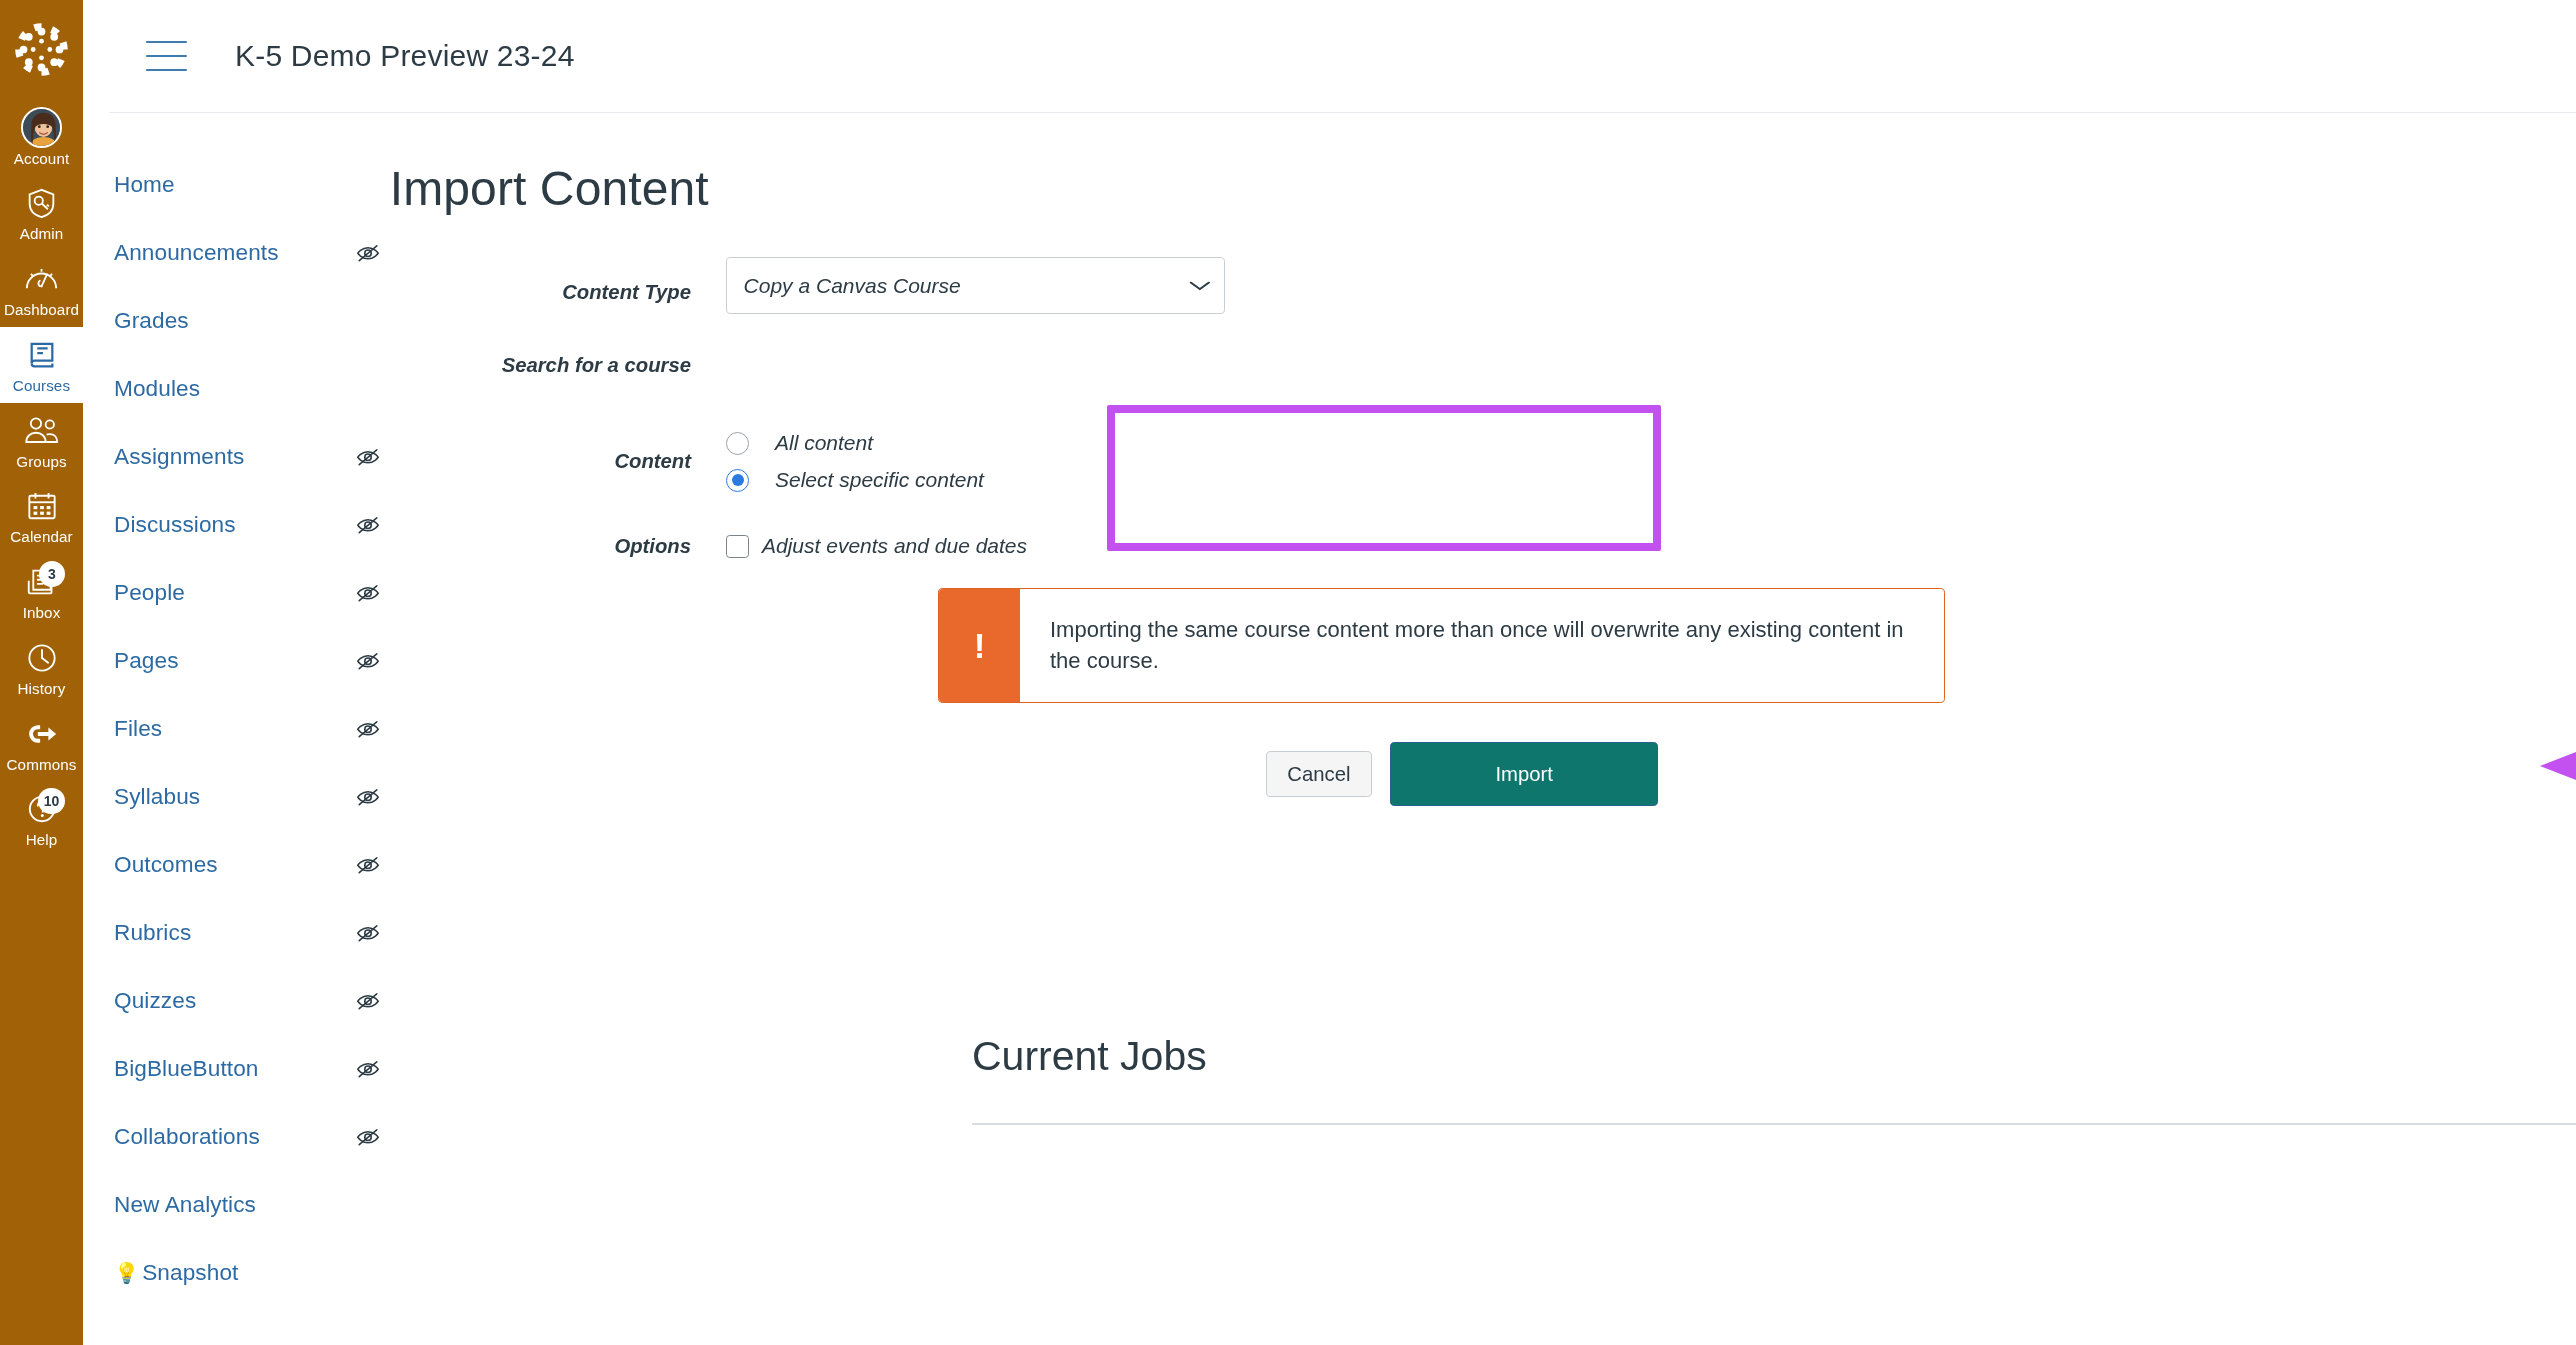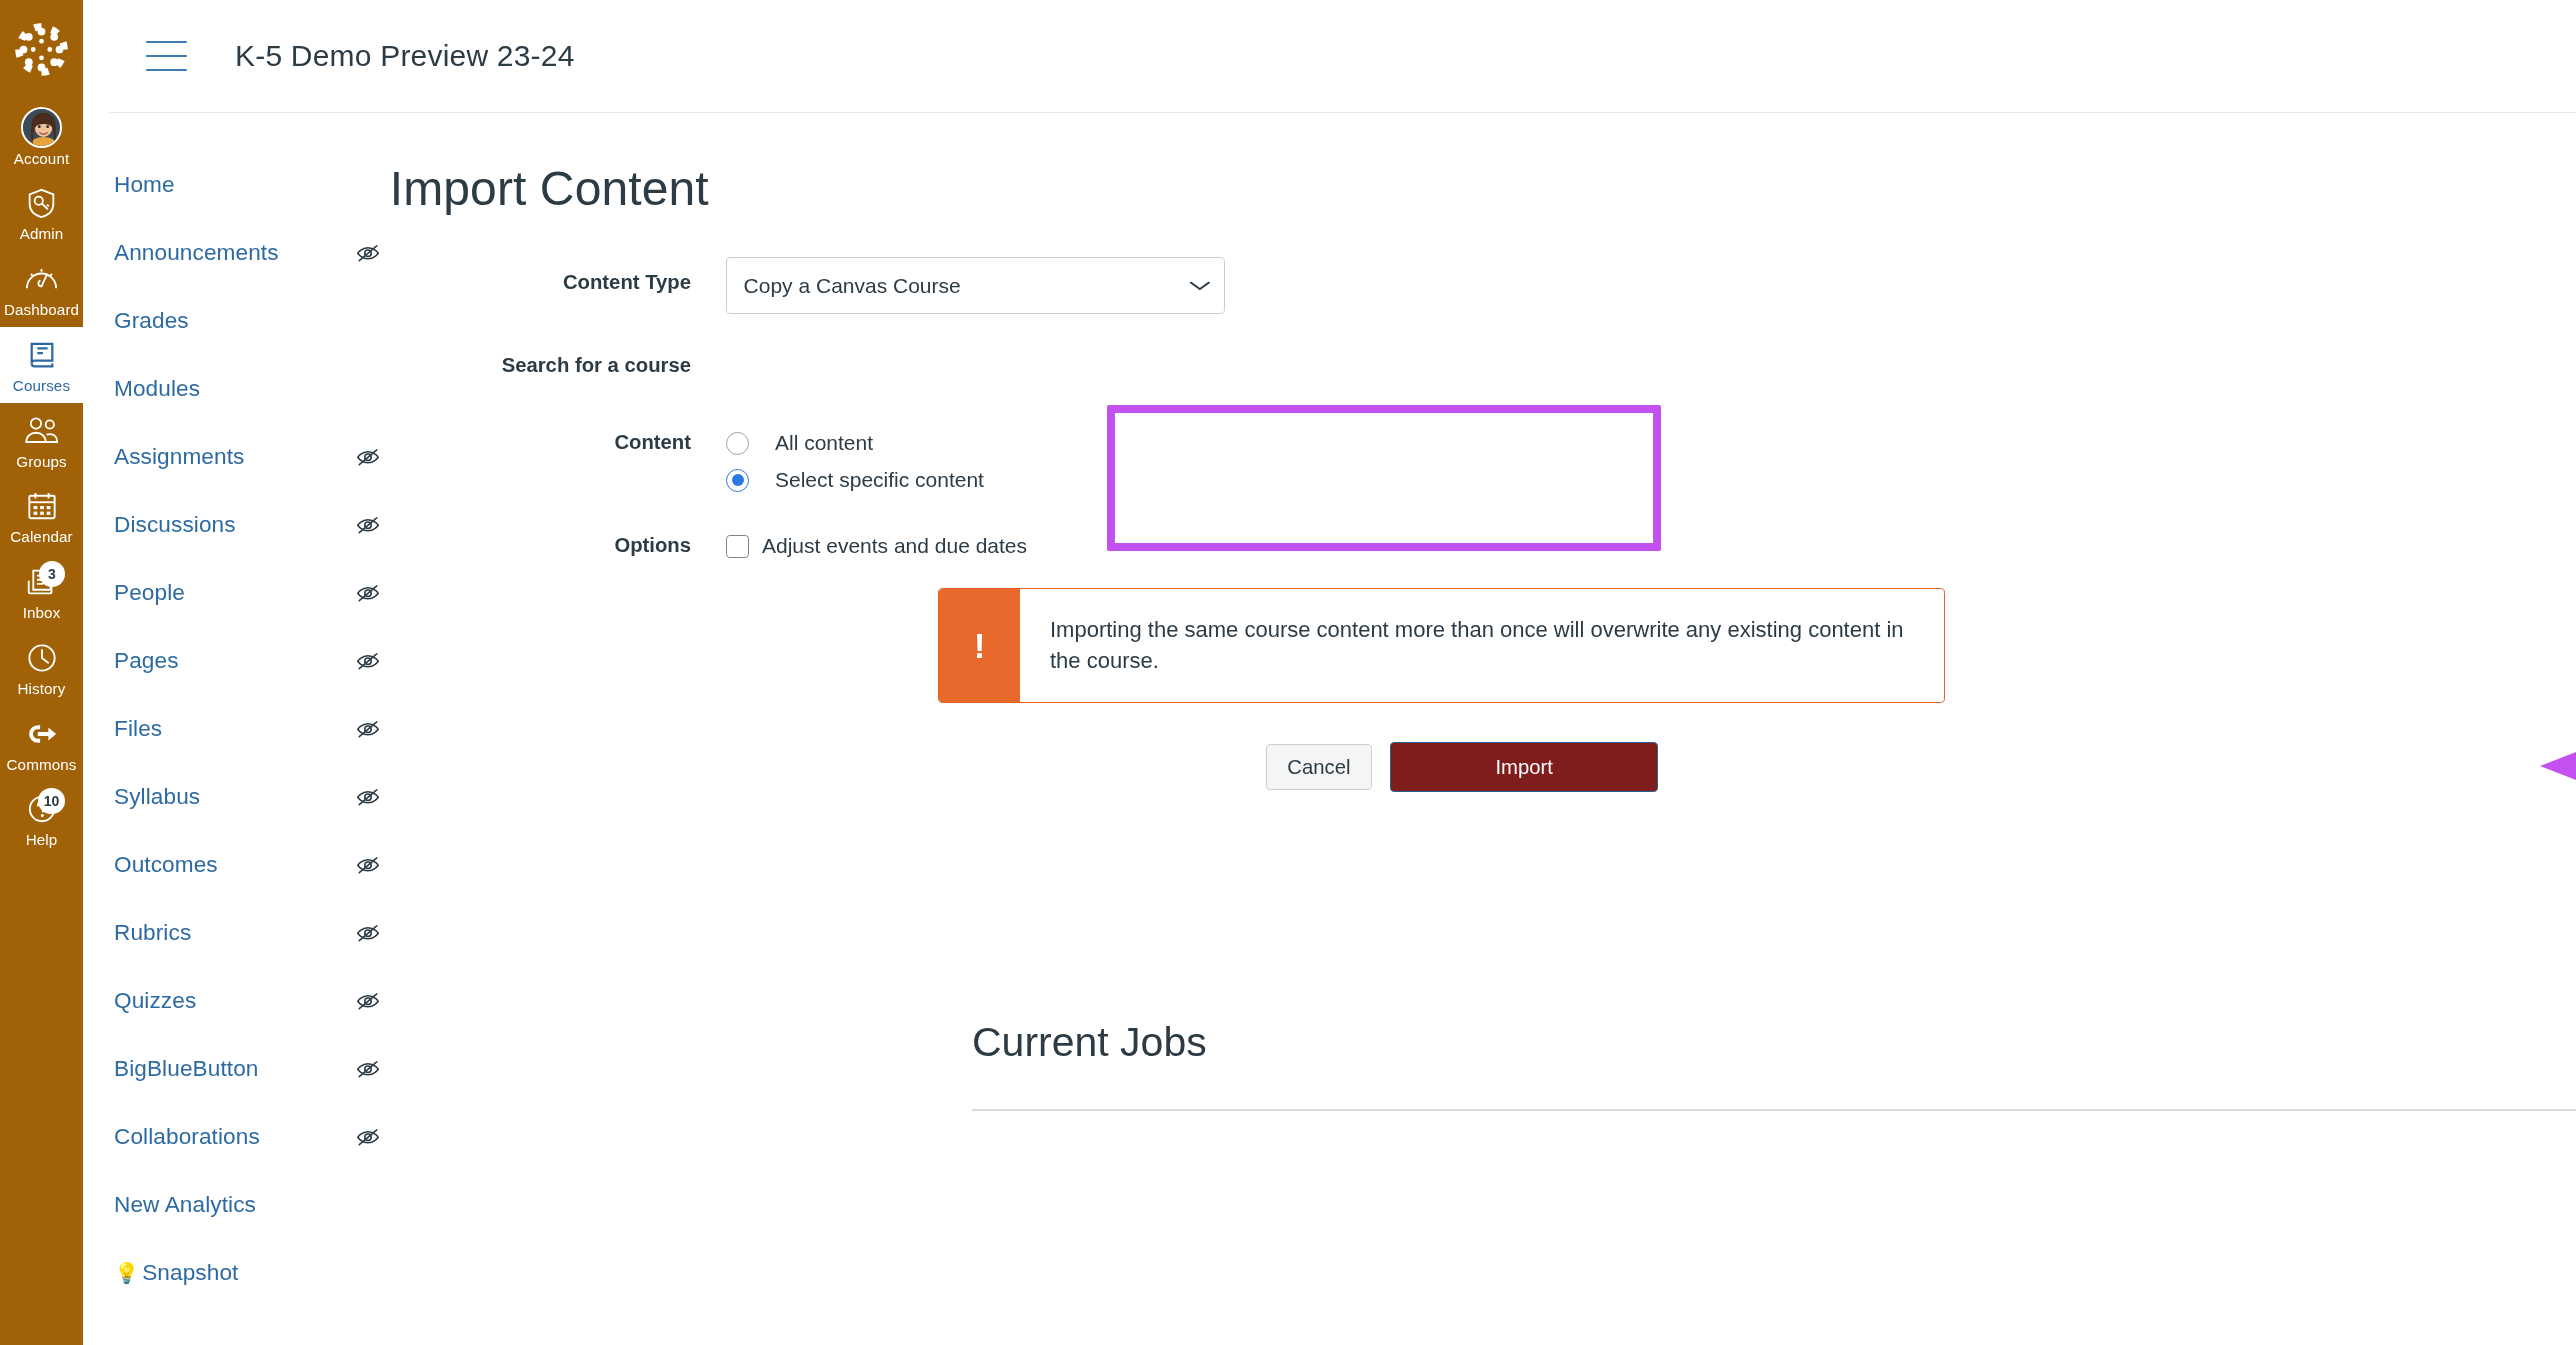--- a/index.html
+++ b/index.html
@@ -103,21 +103,21 @@
   .cnav-item.snapshot { margin-bottom: 0; }
   .cnav-item.snapshot .cnav-link { display: flex; align-items: center; }
 
   
   .main { flex: 1; padding: 28px 0 0 0; min-width: 0; position: relative; }
   .page-title {
     font-size: 48px; color: #2D3B45; font-weight: 400;
     margin: 0 0 41px 1.8px; letter-spacing: 0.1px;
   }
 
-  .formrow { display: flex; align-items: flex-start; margin-bottom: 0; }
+  .formrow { display: flex; align-items: center; margin-bottom: 0; font-style: italic; }
   .flabel {
     width: 338px; flex: 0 0 338px;
     text-align: right; padding-right: 35px;
     font-size: 20.3px; font-weight: 700; color: #2D3B45;
     padding-top: 14px;
   }
   .fctl { flex: 1; min-width: 0; }
 
   .select-box {
     width: 499px; height: 57px;
@@ -209,23 +209,23 @@
   
   .btnrow { display: flex; align-items: center; margin: 39px 0 0 878px; position: relative; }
   .btn-cancel {
     height: 46px; padding: 0 20.3px;
     border: 0.9px solid #c7cdd1; border-radius: 4.6px;
     background: #f5f5f5; color: #2D3B45;
     font-size: 20.3px; font-family: inherit;
     display: flex; align-items: center; cursor: pointer;
   }
   .btn-import {
-    height: 50px; width: 268px; margin-left: 18.5px;
+    height: 64px; width: 268px; margin-left: 18.5px;
     border: 0.9px solid #25618f; border-radius: 4.6px;
-    background: #7f1d1d; color: #fff;
+    background: #0f766e; color: #fff;
     font-size: 20.3px; font-family: inherit;
     display: flex; align-items: center; justify-content: center; cursor: pointer;
   }
   .arrow-ann { position: absolute; left: 1273px; top: 1.8px; }
 
   
   .jobs { margin: 227px 0 0 584px; }
   .jobs-title { font-size: 41px; color: #2D3B45; font-weight: 400; }
   .jobs-rule {
     margin: 43px 0 0 0; width: 1940px; height: 1.8px;

